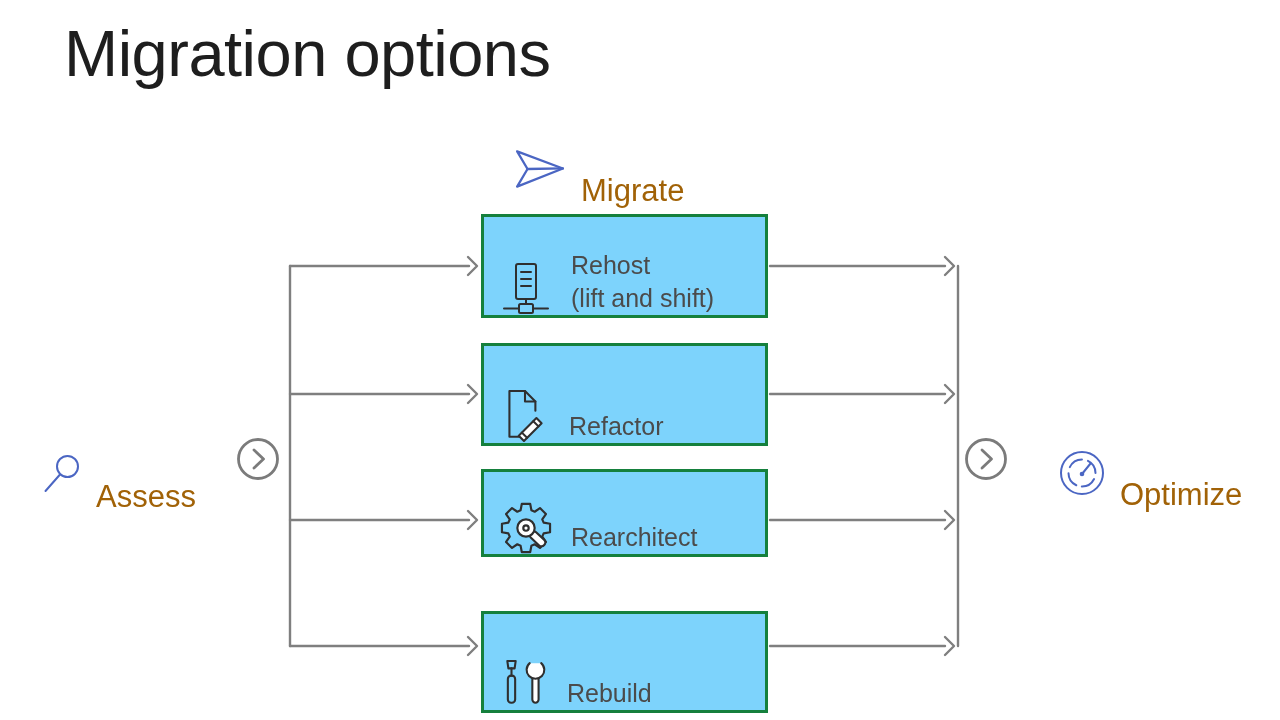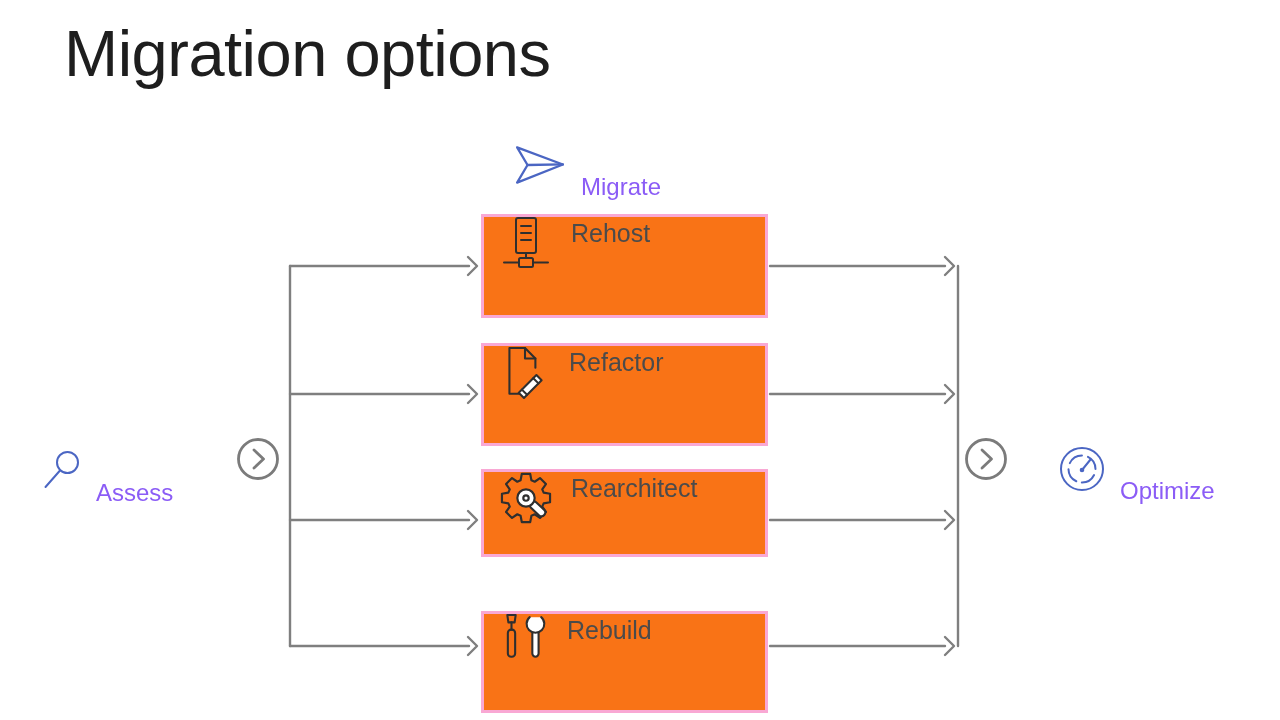--- a/index.html
+++ b/index.html
@@ -7,28 +7,28 @@
     width:1280px;height:720px;background:#ffffff;position:relative;overflow:hidden;
     font-family:"Liberation Sans","DejaVu Sans",sans-serif;
   }
   .abs{position:absolute;}
   .page-title{
     position:absolute;left:64px;top:16px;margin:0;
     font-size:65px;font-weight:300;letter-spacing:-0.5px;color:#1e1e1e;
   }
   .connectors{position:absolute;left:0;top:0;pointer-events:none;}
   .phase{position:absolute;display:flex;align-items:center;}
-  .phase-label{color:#8b5cf6;font-size:24px;white-space:nowrap;margin-top:44px;}
+  .phase-label{color:#a16207;font-size:31px;white-space:nowrap;margin-top:44px;}
   .blue-icon{stroke:#4b66c3;fill:none;stroke-width:2.2;stroke-linecap:round;stroke-linejoin:round;}
   .gray-icon{stroke:#7b7b7b;fill:none;stroke-width:2.8;stroke-linecap:round;stroke-linejoin:round;}
   .dark-icon{stroke:#2f2f2f;fill:none;stroke-width:2;stroke-linecap:round;stroke-linejoin:round;}
   .option-box{
     position:absolute;left:481px;width:287px;box-sizing:border-box;
-    border:3px solid #f9a8d4;background:#f97316;
-    display:flex;align-items:flex-start;gap:19px;padding-left:16px;
+    border:3px solid #15803d;background:#7dd3fc;
+    display:flex;align-items:flex-end;gap:19px;padding-left:16px;
   }
   .option-text{display:flex;flex-direction:column;}
   .option-label,.option-sublabel{color:#4b4b4b;font-size:25px;line-height:1.32;}
   .option-sublabel:empty{display:none;}
 </style>
 </head>
 <body>
 
 <h1 class="page-title">Migration options</h1>
 
@@ -100,20 +100,21 @@
 <div class="option-box" style="top:214px;height:104px;">
   <svg width="52" height="52" viewBox="0 0 52 52" class="dark-icon">
     <rect x="16" y="1" width="20" height="35" rx="2"></rect>
     <path d="M21 9 H31 M21 16 H31 M21 23 H31"></path>
     <path d="M26 36 V41"></path>
     <rect x="19" y="41" width="14" height="9" rx="1.5"></rect>
     <path d="M4 45.5 H19 M33 45.5 H48"></path>
   </svg>
   <div class="option-text">
     <span class="option-label">Rehost</span>
+    <span class="option-sublabel">(lift and shift)</span>
   </div>
 </div>
 
 <div class="option-box" style="top:343px;height:103px;">
   <svg width="50" height="54" viewBox="0 0 48 52" class="dark-icon">
     <path d="M34 21 V12 L24 2 H9 V46 H20"></path>
     <path d="M24 2 V12 H34"></path>
     <path d="M18 45 L35 28 L40 33 L23 50 Z" fill="#ffffff"></path>
     <path d="M21 42 L26 47"></path>
     <path d="M32 31 L37 36"></path>

